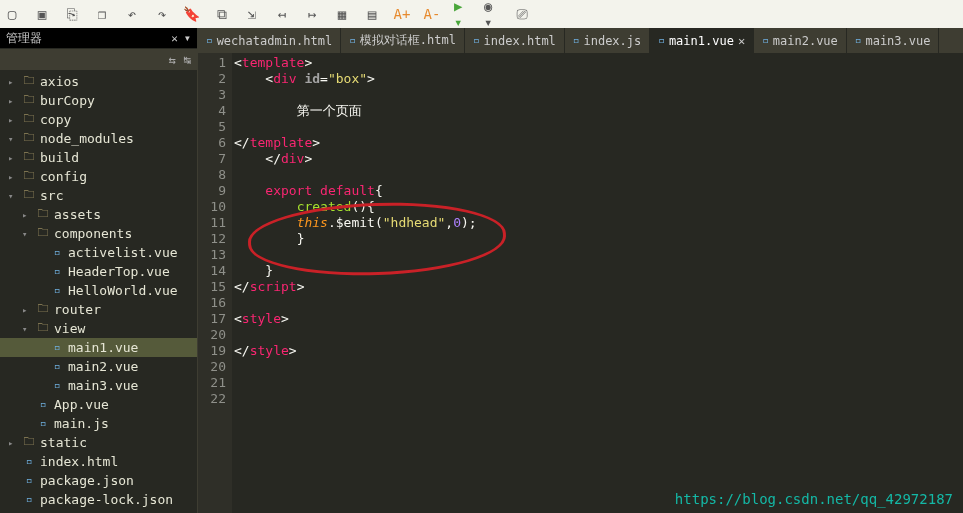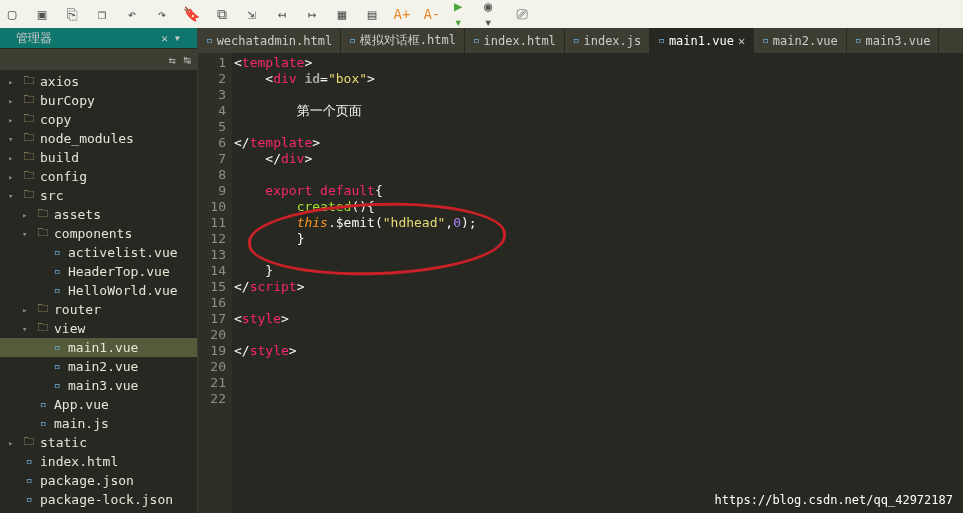--- a/index.html
+++ b/index.html
@@ -39,25 +39,25 @@
   min-height: 0;
 }
 .sidebar {
   width: 198px;
   background: #272822;
   display: flex;
   flex-direction: column;
   border-right: 1px solid #3e3d32;
 }
 .sidebar-tabs {
-  background: #0f766e;
+  background: #000000;
   height: 20px;
   display: flex;
   align-items: center;
-  padding: 0 16px;
+  padding: 0 6px;
   color: #ccc;
 }
 .sidebar-tabs .tab-title { flex: 1; }
 .sidebar-tabs .tab-close { font-size: 11px; }
 .sidebar-tool {
   height: 22px;
   background: #3e3d32;
   border-top: 1px solid #272822;
   display: flex;
   justify-content: flex-end;
@@ -148,22 +148,22 @@
 .tok-kw2 { color: #f92672; }
 .tok-fn { color: #a6e22e; }
 .tok-this { color: #fd971f; font-style: italic; }
 .tok-num { color: #ae81ff; }
 .tok-txt { color: #f8f8f2; }
 .tok-punc { color: #f8f8f2; }
 .watermark {
   position: absolute;
   bottom: 6px;
   right: 10px;
-  color: #ffffff;
-  font-size: 12px;
+  color: #14b8a6;
+  font-size: 14px;
 }
 .circle-anno {
   position: absolute;
   border: 3px solid #c92127;
   border-radius: 50%/48%;
   pointer-events: none;
   transform: rotate(-2deg);
 }
 </style>
 </head>

